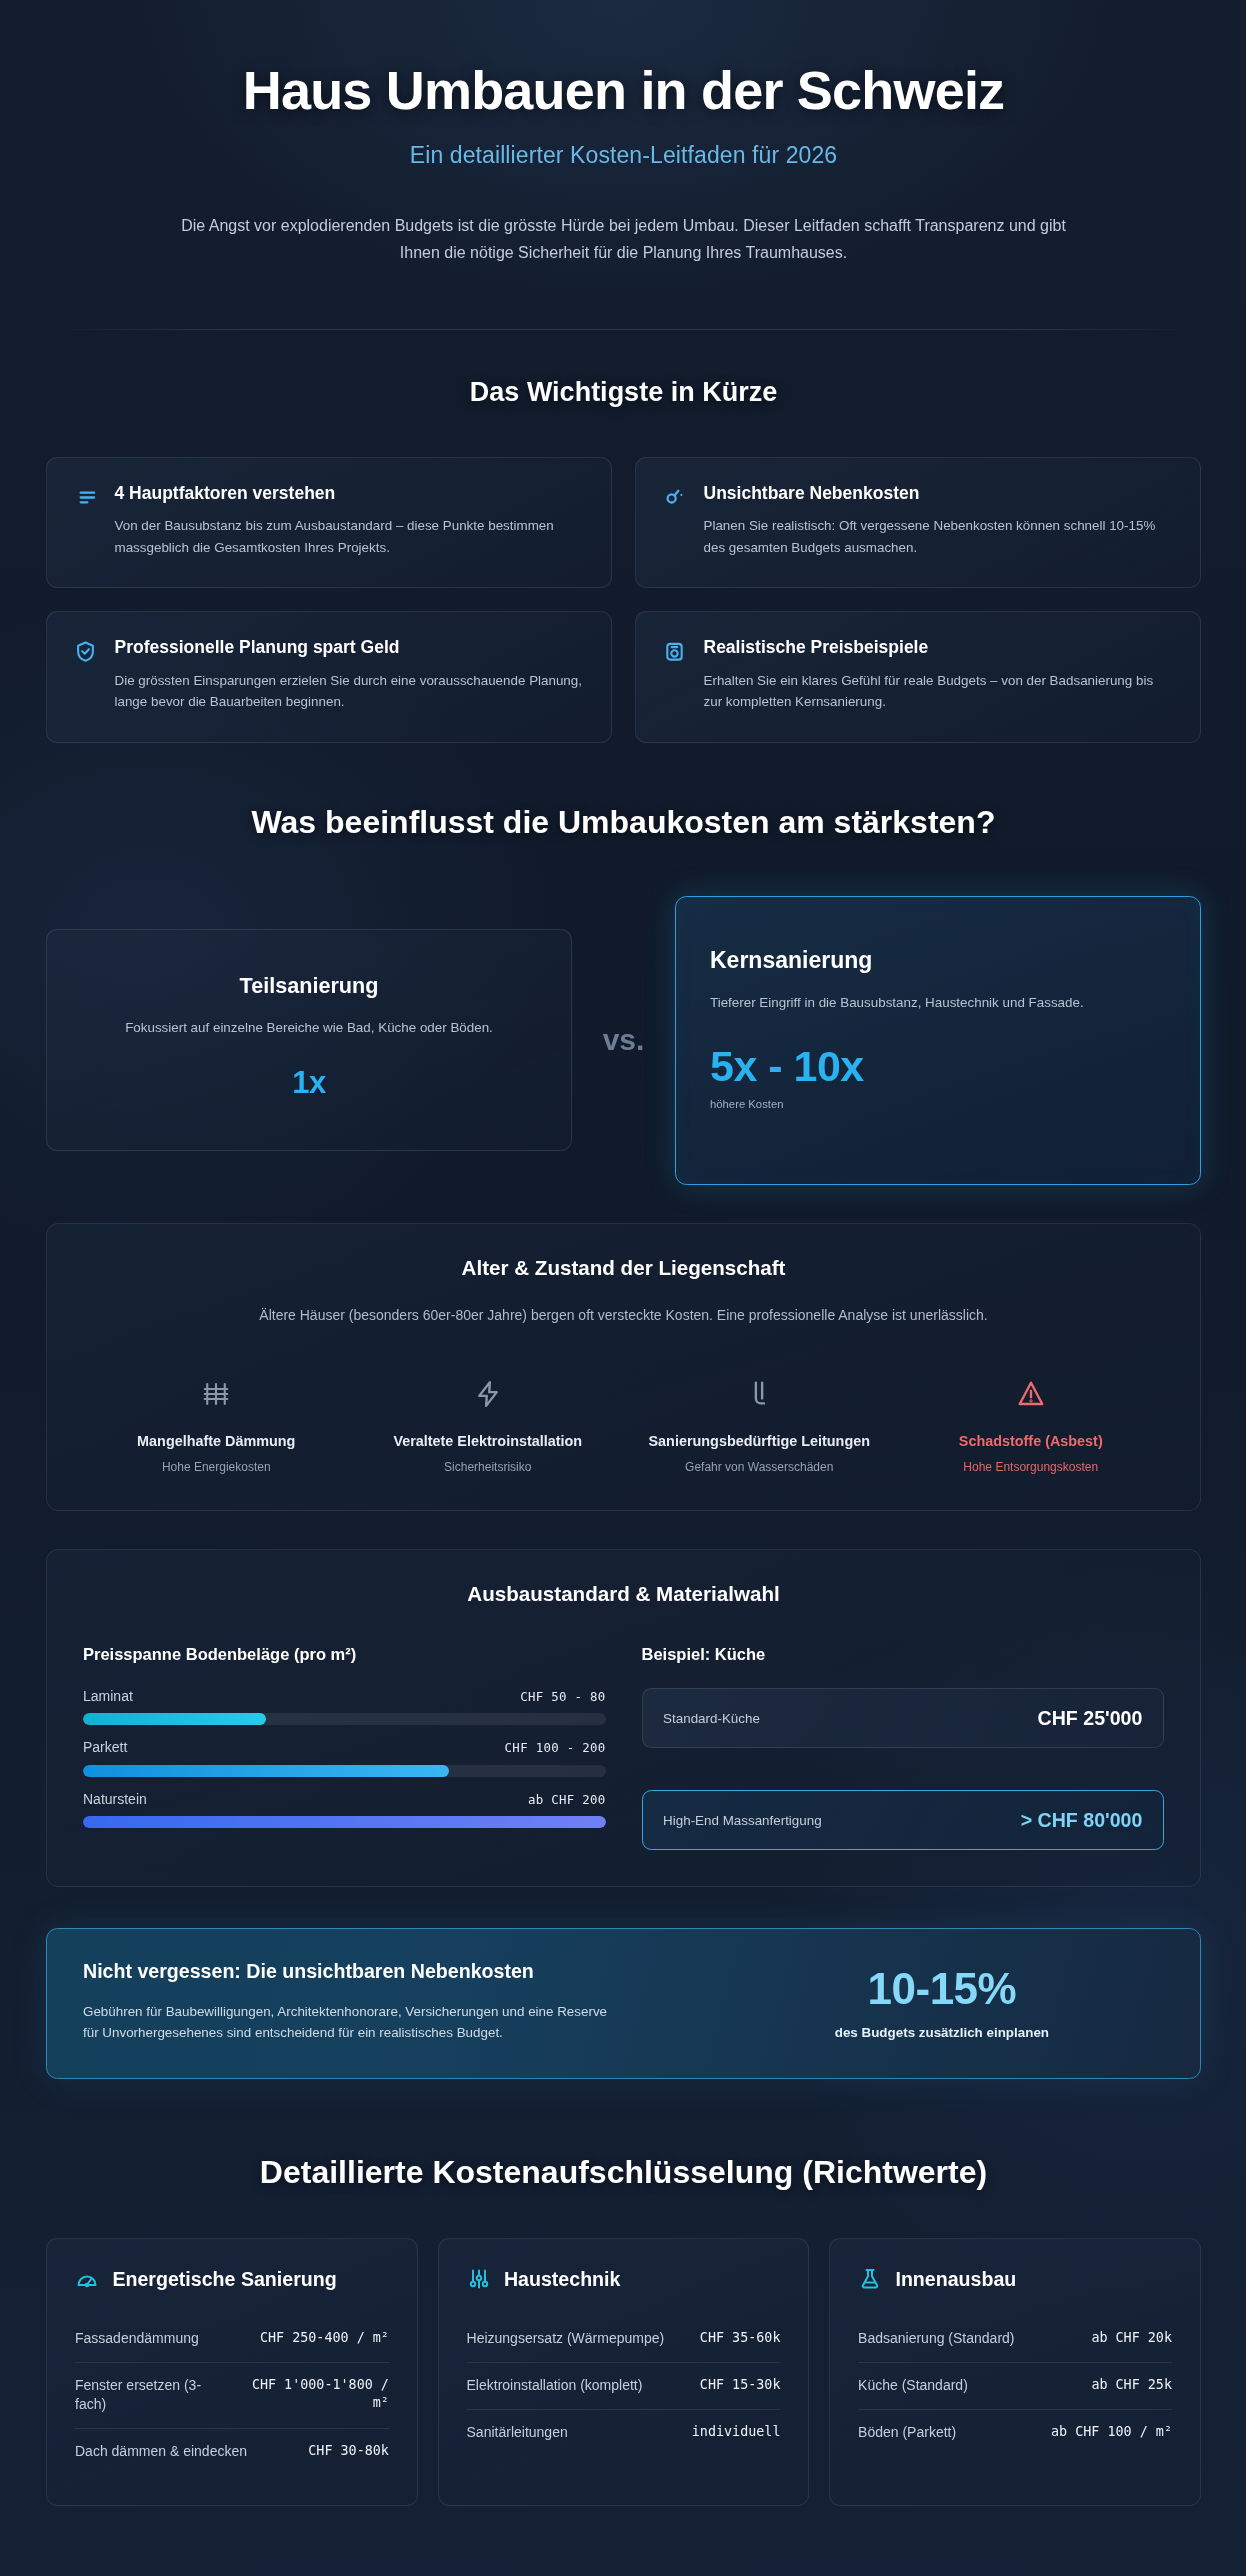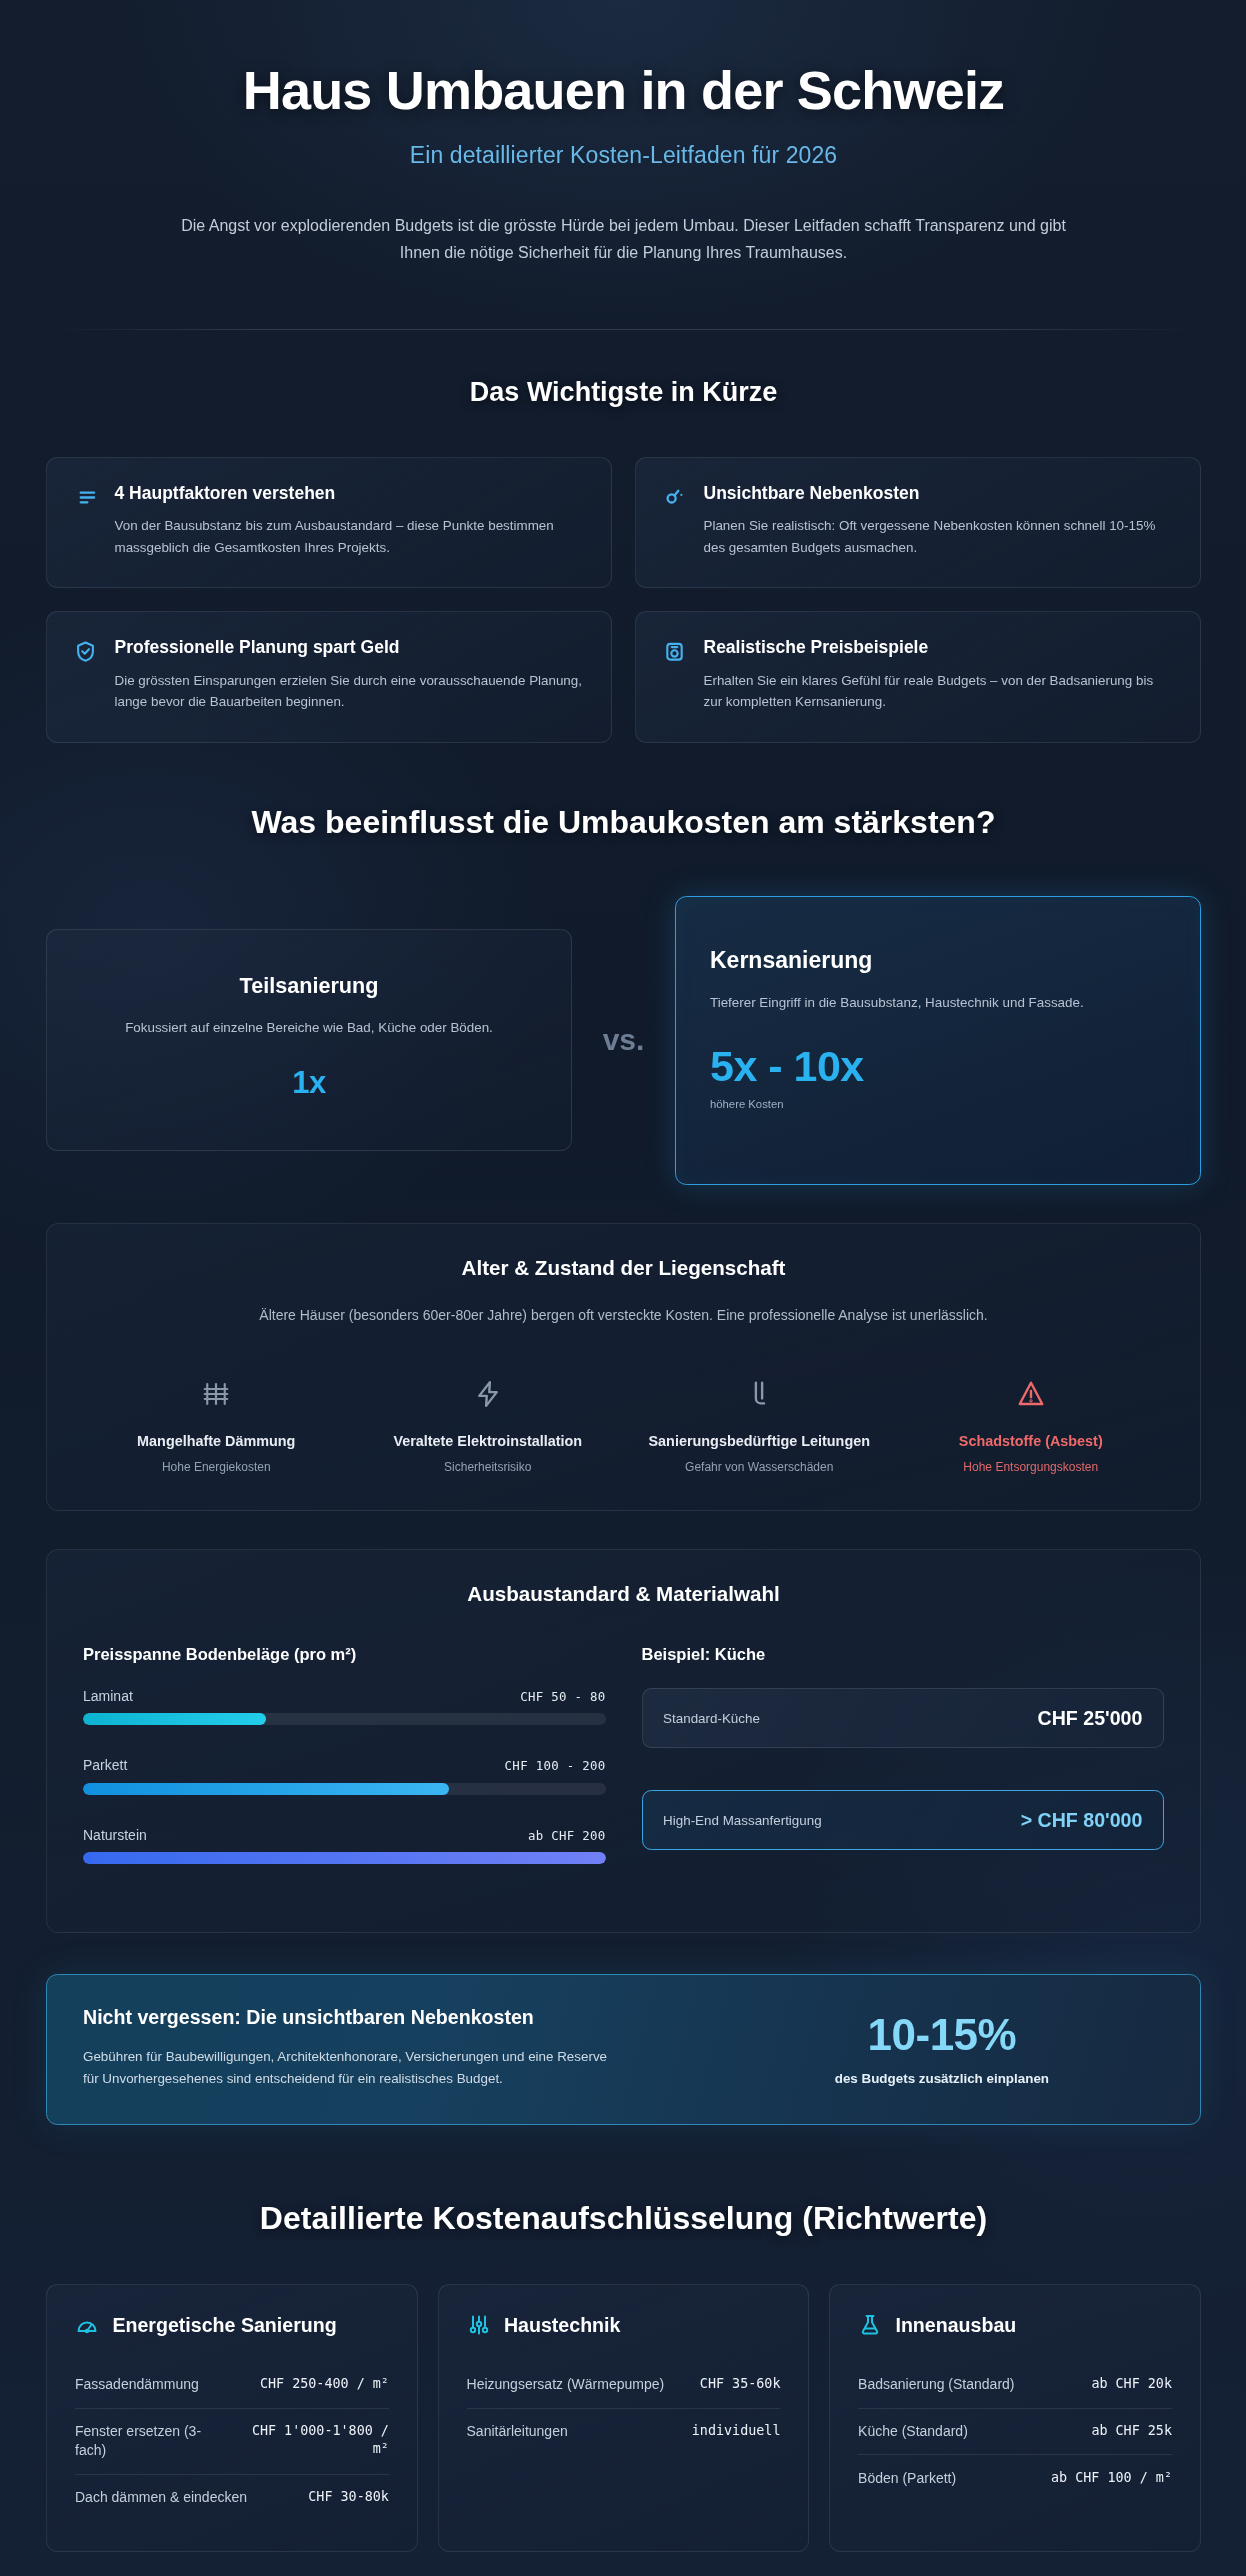--- a/index.html
+++ b/index.html
@@ -197,21 +197,21 @@
     display: grid;
     grid-template-columns: 1fr 1fr;
     gap: 36px;
   }
   .mat-col h4 {
     font-size: 16.5px;
     font-weight: 700;
     color: #ffffff;
     margin-bottom: 24px;
   }
-  .bar-item { margin-bottom: 32px; }
+  .bar-item { margin-bottom: 14px; }
   .bar-head {
     display: flex;
     justify-content: space-between;
     align-items: baseline;
     margin-bottom: 9.3px;
   }
   .bar-head .lab { font-size: 14px; color: #c9d3e0; }
   .bar-head .val {
     font-size: 12.4px;
     color: #e8edf4;
@@ -580,20 +580,24 @@
                 <circle cx="18" cy="17" r="2.2"></circle>
             </svg>
           </span>
           <h4>Haustechnik</h4>
         </div>
         <div class="brow">
           <span class="k">Heizungsersatz (Wärmepumpe)</span>
           <span class="v">CHF 35-60k</span>
         </div>
         <div class="brow">
+          <span class="k">Elektroinstallation (komplett)</span>
+          <span class="v">CHF 15-30k</span>
+        </div>
+        <div class="brow">
           <span class="k">Sanitärleitungen</span>
           <span class="v">individuell</span>
         </div>
       </div>
 
       <div class="bcard">
         <div class="bhead">
           <span>
             <svg width="24" height="24" viewBox="0 0 24 24" fill="none" stroke="#1fc2e0" stroke-width="2" stroke-linecap="round" stroke-linejoin="round">
               <line x1="8.5" y1="3" x2="15.5" y2="3"></line>

